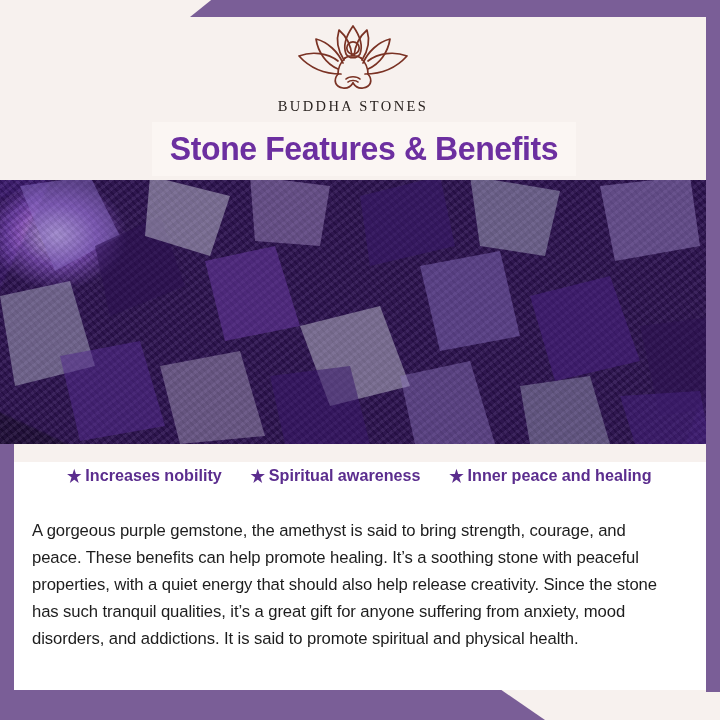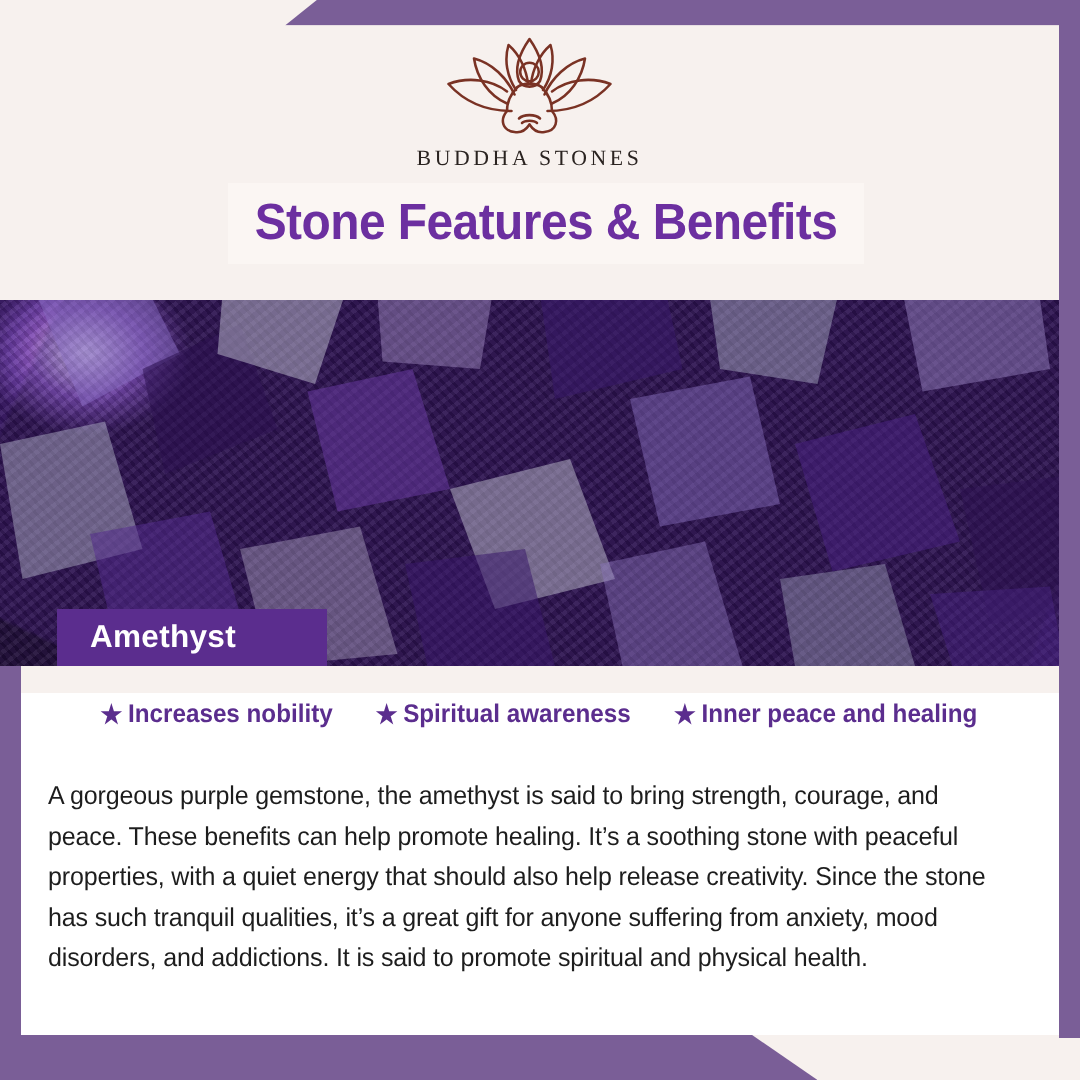--- a/index.html
+++ b/index.html
@@ -60,21 +60,21 @@
     background: #7a5e97;
     z-index: 6;
   }
 
   
   .header {
     position: absolute;
     top: 0;
     left: 0;
     width: 706px;
-    height: 200px;
+    height: 180px;
     background: #f7f1ee;
     z-index: 2;
   }
 
   .logo-block {
     position: absolute;
     top: 22px;
     left: 0;
     width: 706px;
     text-align: center;
@@ -310,23 +310,20 @@
         <polygon points="60,180 140,165 165,250 80,265" fill="#5a2f95" opacity="0.55"></polygon>
         <polygon points="160,190 240,175 265,260 180,268" fill="#d2cee0" opacity="0.4"></polygon>
         <polygon points="270,200 350,190 370,268 285,268" fill="#3c1a70" opacity="0.55"></polygon>
         <polygon points="400,200 470,185 495,268 415,268" fill="#9c86cc" opacity="0.45"></polygon>
         <polygon points="520,210 590,200 610,268 530,268" fill="#bfc8d8" opacity="0.4"></polygon>
         <polygon points="620,220 700,215 710,268 635,268" fill="#4a2486" opacity="0.5"></polygon>
       </g>
     </svg>
   </div>
 
-  <div class="name-banner">
-    <span class="name-banner-text">Amethyst</span>
-  </div>
 
   <div class="body-panel">
     <div class="body-panel-top-tint"></div>
 
     <div class="benefits-row">
       <div class="benefit">
         <span class="star">★</span>
         <span>Increases nobility</span>
       </div>
       <div class="benefit">

